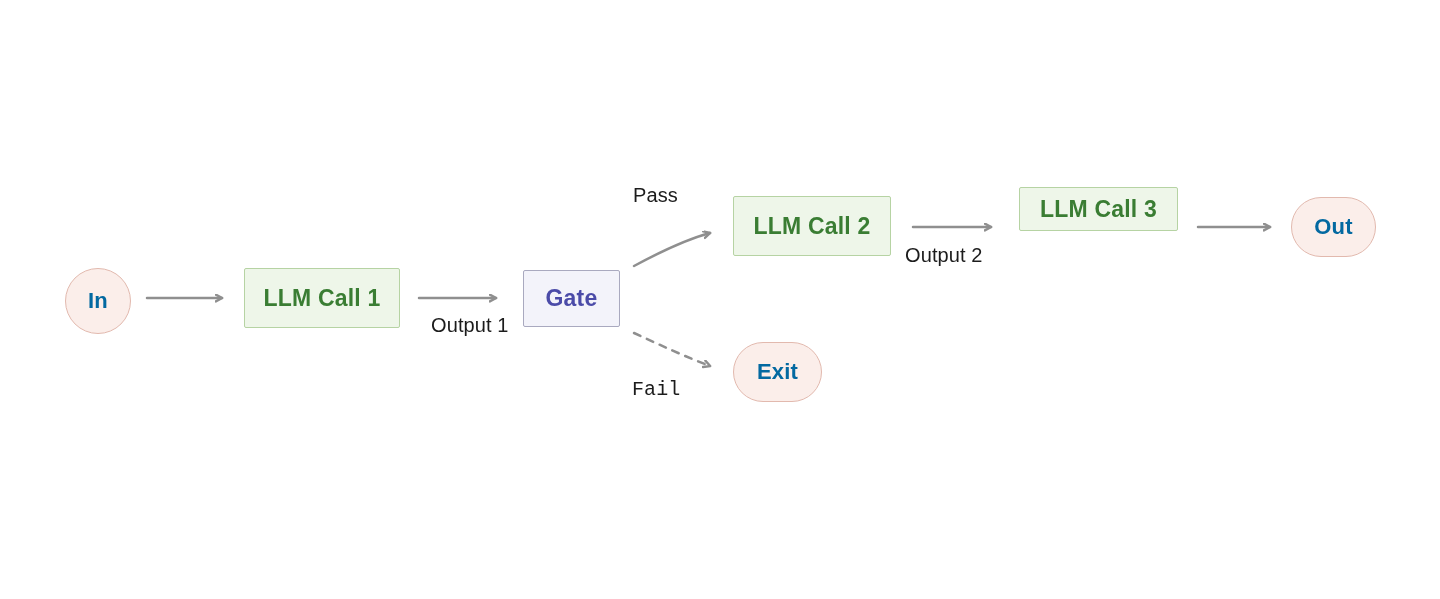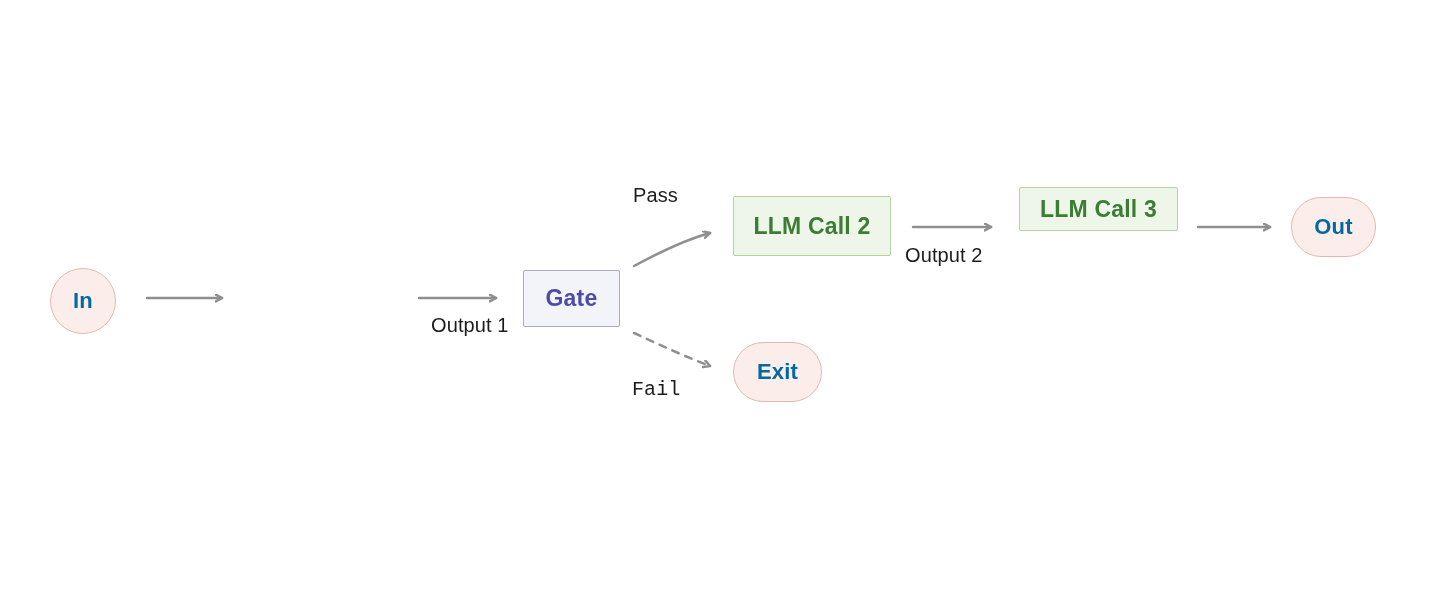--- a/index.html
+++ b/index.html
@@ -90,24 +90,27 @@
 
     <path d="M634,266 C660,252 684,240 710,233" fill="none" stroke="#8f8f8f" stroke-width="2.5" stroke-linecap="round" marker-end="url(#arrowhead)"></path>
 
     <path d="M634,333 C660,345 686,357 710,366" fill="none" stroke="#8f8f8f" stroke-width="2.5" stroke-linecap="round" stroke-dasharray="7 7" marker-end="url(#arrowhead-dashed)"></path>
 
     <line x1="913" y1="227" x2="991" y2="227" stroke="#8f8f8f" stroke-width="2.5" stroke-linecap="round" marker-end="url(#arrowhead)"></line>
 
     <line x1="1198" y1="227" x2="1270" y2="227" stroke="#8f8f8f" stroke-width="2.5" stroke-linecap="round" marker-end="url(#arrowhead)"></line>
   </svg>
 
-  <div class="node node-terminal node-circle" style="left:50px; top:268px; width:66px; height:66px;text-align:center;">
+  <div class="node node-terminal node-circle" style="left:65px; top:268px; width:66px; height:66px;text-align:center;">
     <span>In</span>
   </div>
 
+  <div class="node node-process" style="left:244px; top:268px; width:156px; height:60px;">
+    <span>LLM Call 1</span>
+  </div>
 
   <div class="node node-gate" style="left:523px; top:270px; width:97px; height:57px;">
     <span>Gate</span>
   </div>
 
   <div class="node node-process" style="left:733px; top:196px; width:158px; height:60px;">
     <span>LLM Call 2</span>
   </div>
 
   <div class="node node-process" style="left:1019px; top:187px; width:159px; height:44px;">

